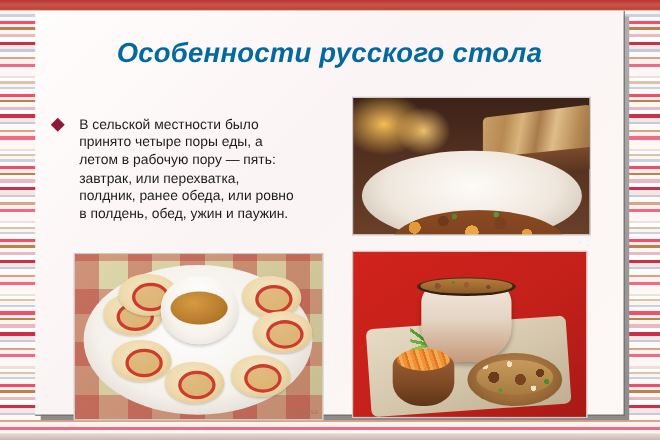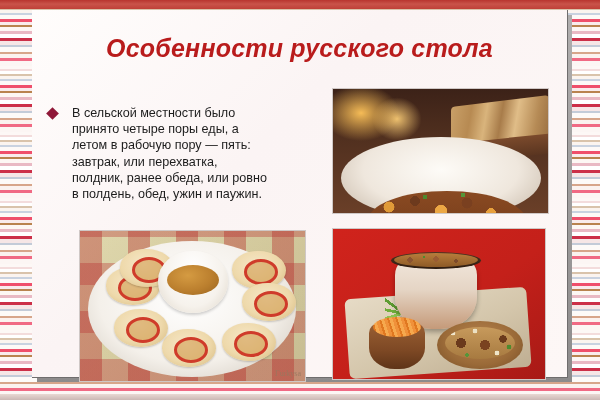--- a/index.html
+++ b/index.html
@@ -73,21 +73,21 @@
     border-right: 1px solid #6f6d6d;
     border-bottom: 1px solid #6f6d6d;
   }
 
   
   .title {
     position: absolute;
     left: 32px; top: 34px;
     width: 535px;
     text-align: center;
-    color: #b91c1c;
+    color: #0369a1;
     font-size: 25px;
     font-weight: bold;
     font-style: italic;
     letter-spacing: 0.2px;
     white-space: nowrap;
   }
 
   
   .bullet-block {
     position: absolute;
@@ -109,21 +109,20 @@
     color: #1d1d1d;
     white-space: pre-line;
   }
 
   
   .photo {
     position: absolute;
     overflow: hidden;
     border: 1px solid #cfc8c6;
     background: #ddd;
-    margin-left: 12px;
   }
   .photo .inner { position: absolute; inset: 0; }
 
   
   #photo-stew { left: 320px; top: 88px; width: 215px; height: 124px; }
   .stew-bg {
     background:
       radial-gradient(ellipse 55px 40px at 28px 24px, rgba(255,196,90,.95), rgba(255,150,40,0) 70%),
       radial-gradient(ellipse 34px 30px at 64px 30px, rgba(255,208,120,.9), rgba(255,150,40,0) 72%),
       linear-gradient(180deg, #3c2218 0%, #51301f 40%, #6a3f28 100%);

